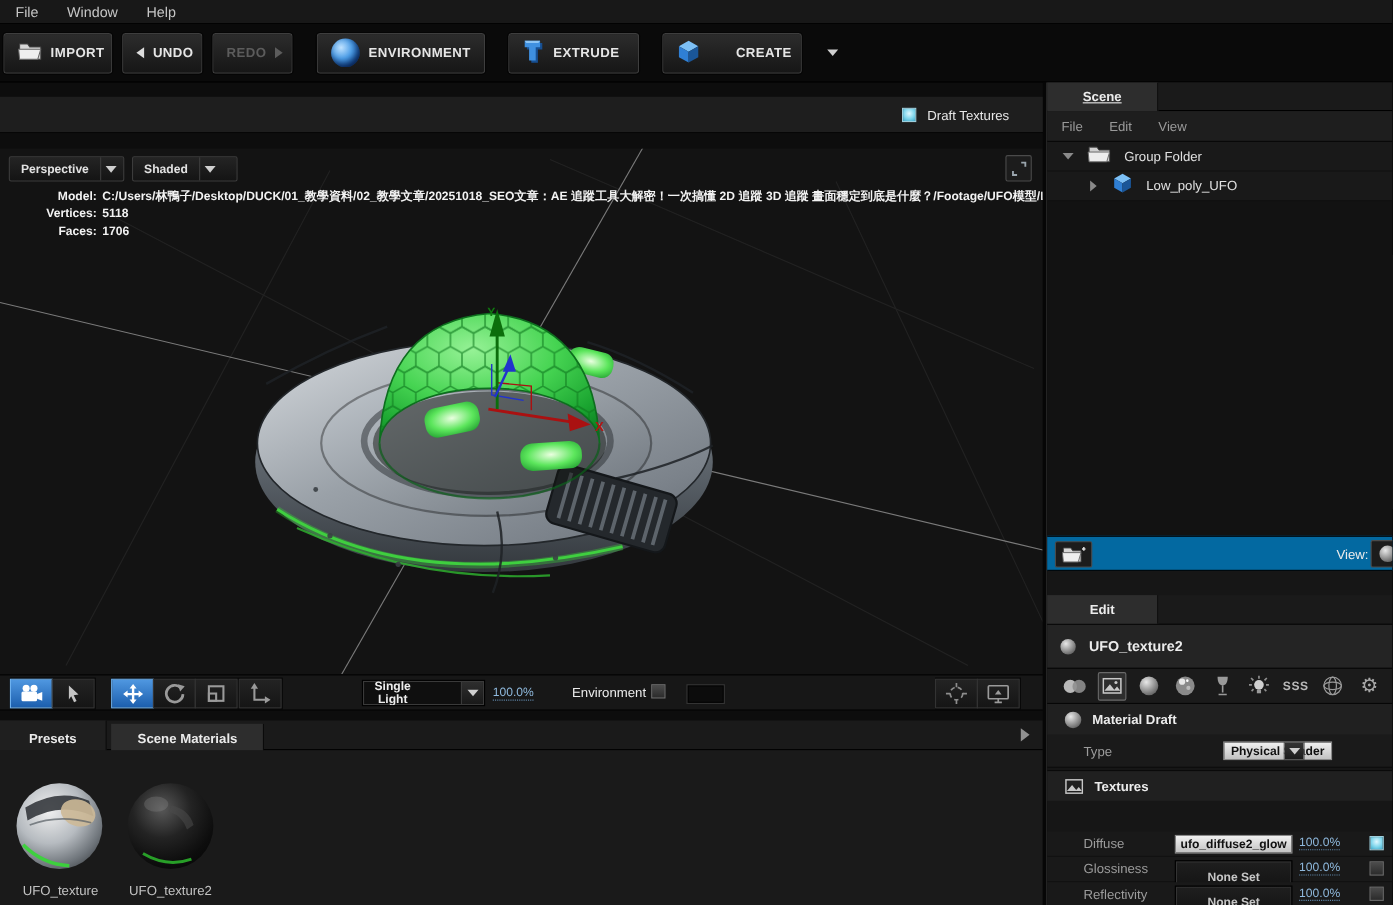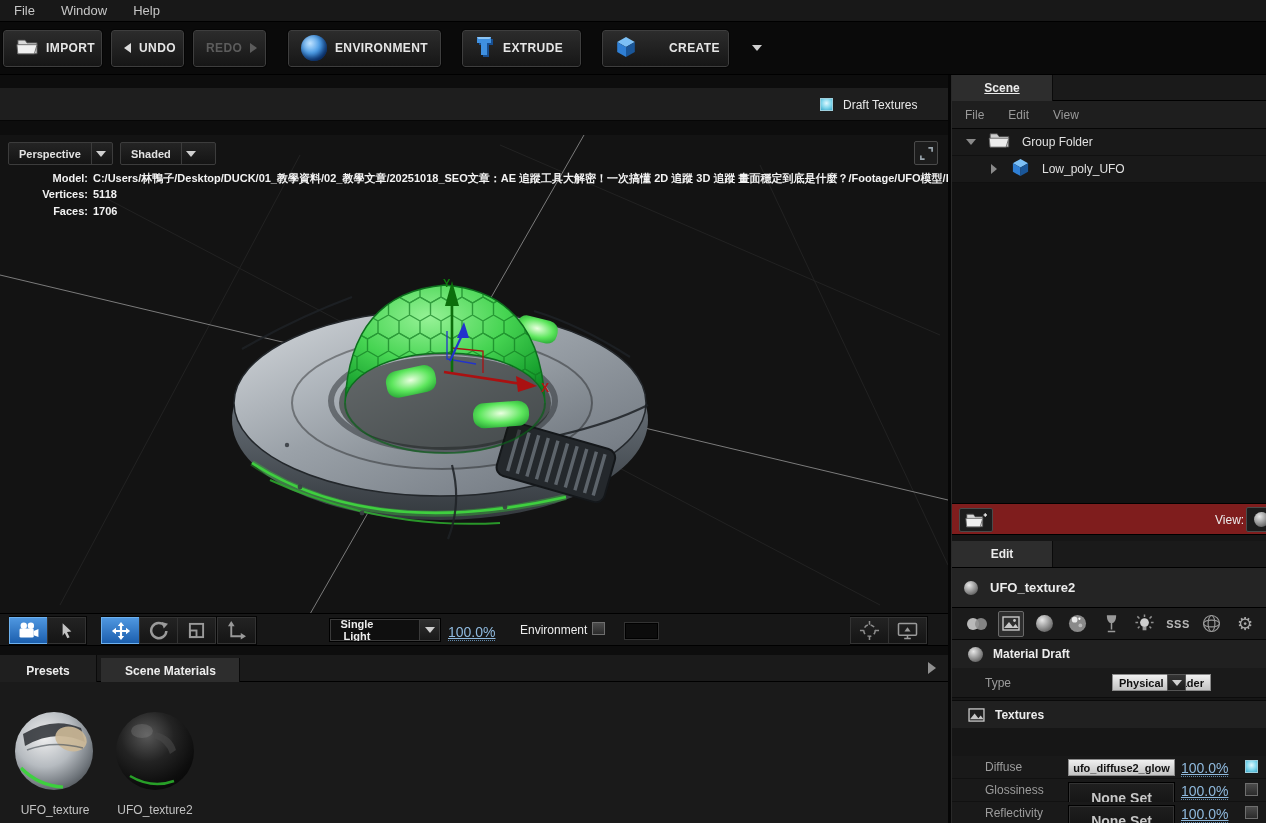--- a/index.html
+++ b/index.html
@@ -58,21 +58,21 @@
     border-top:1px solid #000; border-bottom:1px solid #000; }
   .vgroup { position:absolute; top:2px; height:29px; display:flex; border:1px solid #050505; }
   .vbtn { width:39px; height:100%; background:linear-gradient(#232323,#151515); border:1px solid #333;
     margin-left:-1px; display:flex; align-items:center; justify-content:center; cursor:pointer; }
   .vbtn.active { background:linear-gradient(#4f97e0,#1c5fae); border-color:#6db1ef; }
   #light-dd { position:absolute; left:330px; top:5px; width:110px; height:22px; background:#0f0f0f;
     border:1px solid #3a3a3a; outline:1px solid #000; display:flex; align-items:center; cursor:pointer;gap:36px; }
   #light-dd .txt { flex:1; text-align:center; color:#ececec; font-size:11px; font-weight:bold; }
   #light-dd .arr { width:20px; height:100%; border-left:1px solid #3a3a3a; background:linear-gradient(#2e2e2e,#191919);
     display:flex; align-items:center; justify-content:center; }
-  .pct { color:#8fb9dd; font-size:14px; border-bottom:1px dotted #5f86a8; cursor:pointer;text-decoration:underline; }
+  .pct { color:#8fb9dd; font-size:11px; border-bottom:1px dotted #5f86a8; cursor:pointer; }
   #light-pct { position:absolute; left:448px; top:10px; }
   #env-lbl { position:absolute; left:520px; top:9px; color:#ececec; font-size:12px; }
   #env-cb { position:absolute; left:592px; top:8px; cursor:pointer; }
   #env-swatch { position:absolute; left:625px; top:9px; width:33px; height:16px; background:#0c0c0c;
     border:1px solid #000; outline:1px solid #333; cursor:pointer; }
   #vp-right-group { left:850px; }
 
   #mat-tabbar { left:0; top:655px; width:948px; height:27px; }
   #mats { position:absolute; left:0; top:682px; width:948px; height:141px; background:#1a1a1a; }
   .mat-thumb { position:absolute; top:28px; width:82px; height:82px; cursor:pointer; }
@@ -90,21 +90,21 @@
     display:flex; align-items:center; gap:24px; padding-left:13px; }
   #scene-menu span { color:#9a9a9a; font-size:12px; cursor:pointer; }
   .tree-row { height:27px; background:#191919; border-bottom:1px solid #101010;
     display:flex; align-items:center; cursor:pointer; }
   #tree-area { top:108px; height:320px; background:#121212; }
   .disc { width:0; height:0; }
   .disc.open { border-left:5px solid transparent; border-right:5px solid transparent; border-top:6px solid #8a8a8a; }
   .disc.closed { border-top:5px solid transparent; border-bottom:5px solid transparent; border-left:6px solid #8a8a8a; }
   .tree-lbl { color:#e0e0e0; font-size:12px; margin-left:12px; }
 
-  #tree-footer { top:428px; height:32px; background:#7f1d1d; border-top:1px solid #000; border-bottom:1px solid #000; }
+  #tree-footer { top:412px; height:32px; background:#0369a1; border-top:1px solid #000; border-bottom:1px solid #000; }
   .sq-btn { position:absolute; background:#1c1c1c; border:1px solid #4a4a4a; border-radius:2px;
     display:flex; align-items:center; justify-content:center; cursor:pointer; }
   #view-lbl { position:absolute; left:263px; top:9px; color:#ececec; font-size:12px; }
   .sphere-ico { border-radius:50%; background:radial-gradient(circle at 36% 30%, #e8e8e8, #8a8a8a 55%, #3c3c3c); }
 
   #edit-tabbar { top:466px; height:27px; background:#1a1a1a; border-bottom:1px solid #000; }
   #mat-header { top:493px; height:40px; background:#242424; border-bottom:1px solid #000;
     display:flex; align-items:center; padding-left:12px; gap:12px; }
   #mat-header .name { color:#ececec; font-size:13px; font-weight:bold; }
   #mat-icons { top:533px; height:32px; background:#1b1b1b; border-bottom:1px solid #060606;
@@ -114,21 +114,21 @@
   .sss { color:#b8b8b8; font-size:11px; font-weight:bold; letter-spacing:.5px; }
   .gear { color:#a8a8a8; font-size:18px; }
 
   #mtype-hdr { top:565px; height:28px; background:#202020; display:flex; align-items:center; gap:10px; padding-left:16px; }
   .sec-title { color:#ececec; font-size:12px; font-weight:bold; }
   #type-row { top:593px; height:30px; background:#1a1a1a; border-bottom:1px solid #0c0c0c; }
   .row-lbl { position:absolute; left:33px; color:#9c9c9c; font-size:12px; }
   .lt-btn { position:absolute; height:17px; background:linear-gradient(#f0f0f0,#c2c2c2); border:1px solid #8a8a8a;
     color:#101010; font-size:11px; font-weight:bold; display:flex; align-items:center; justify-content:center; cursor:pointer; }
   .dk-btn { position:absolute; height:32px; background:linear-gradient(#1f1f1f,#101010); border:1px solid #000;
-    box-shadow:inset 0 0 0 1px #333; color:#c6c6c6; font-size:14px; font-weight:bold;
+    box-shadow:inset 0 0 0 1px #333; color:#c6c6c6; font-size:11px; font-weight:bold;
     display:flex; align-items:center; justify-content:center; cursor:pointer; }
   .dd-arr-btn { position:absolute; width:19px; height:17px; background:linear-gradient(#343434,#1c1c1c);
     border:1px solid #555; display:flex; align-items:center; justify-content:center; cursor:pointer; }
 
   #tex-hdr { top:625px; height:28px; background:#202020; border-top:1px solid #0a0a0a;
     display:flex; align-items:center; gap:10px; padding-left:16px; }
   .tex-row { height:23px; background:#191919; border-bottom:1px solid #111; }
   .tex-row .pct { position:absolute; left:229px; top:4px; }
   .tex-row .cb { position:absolute; left:293px; top:4px; cursor:pointer; }
 </style>

